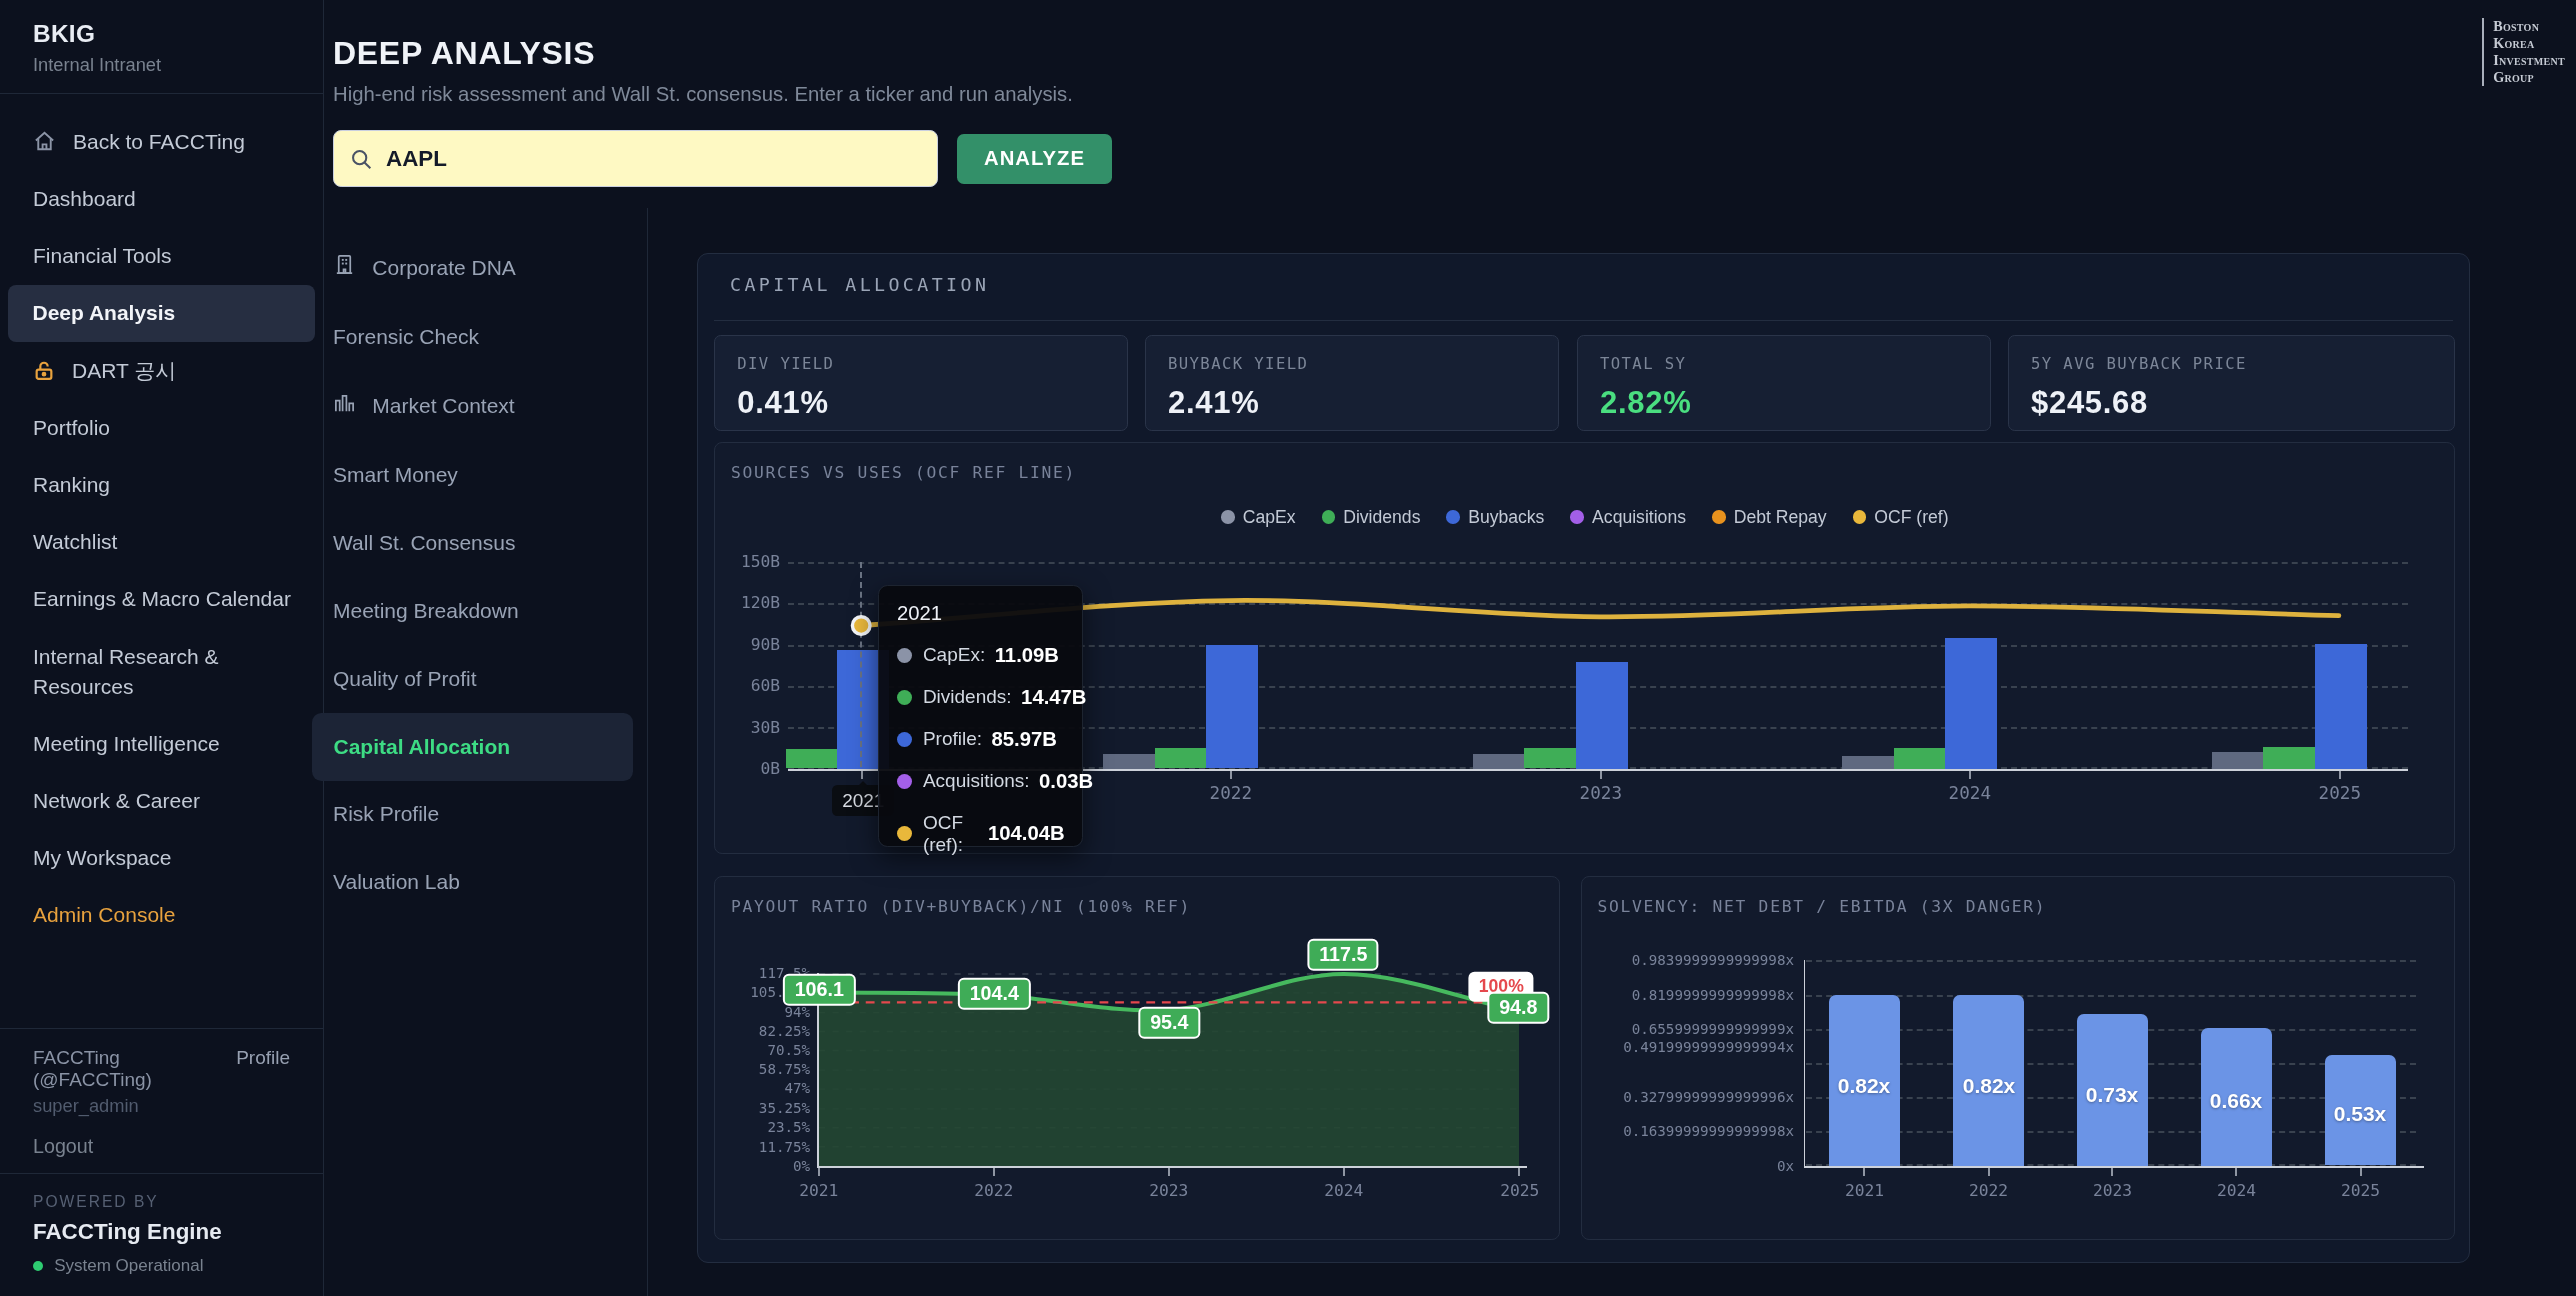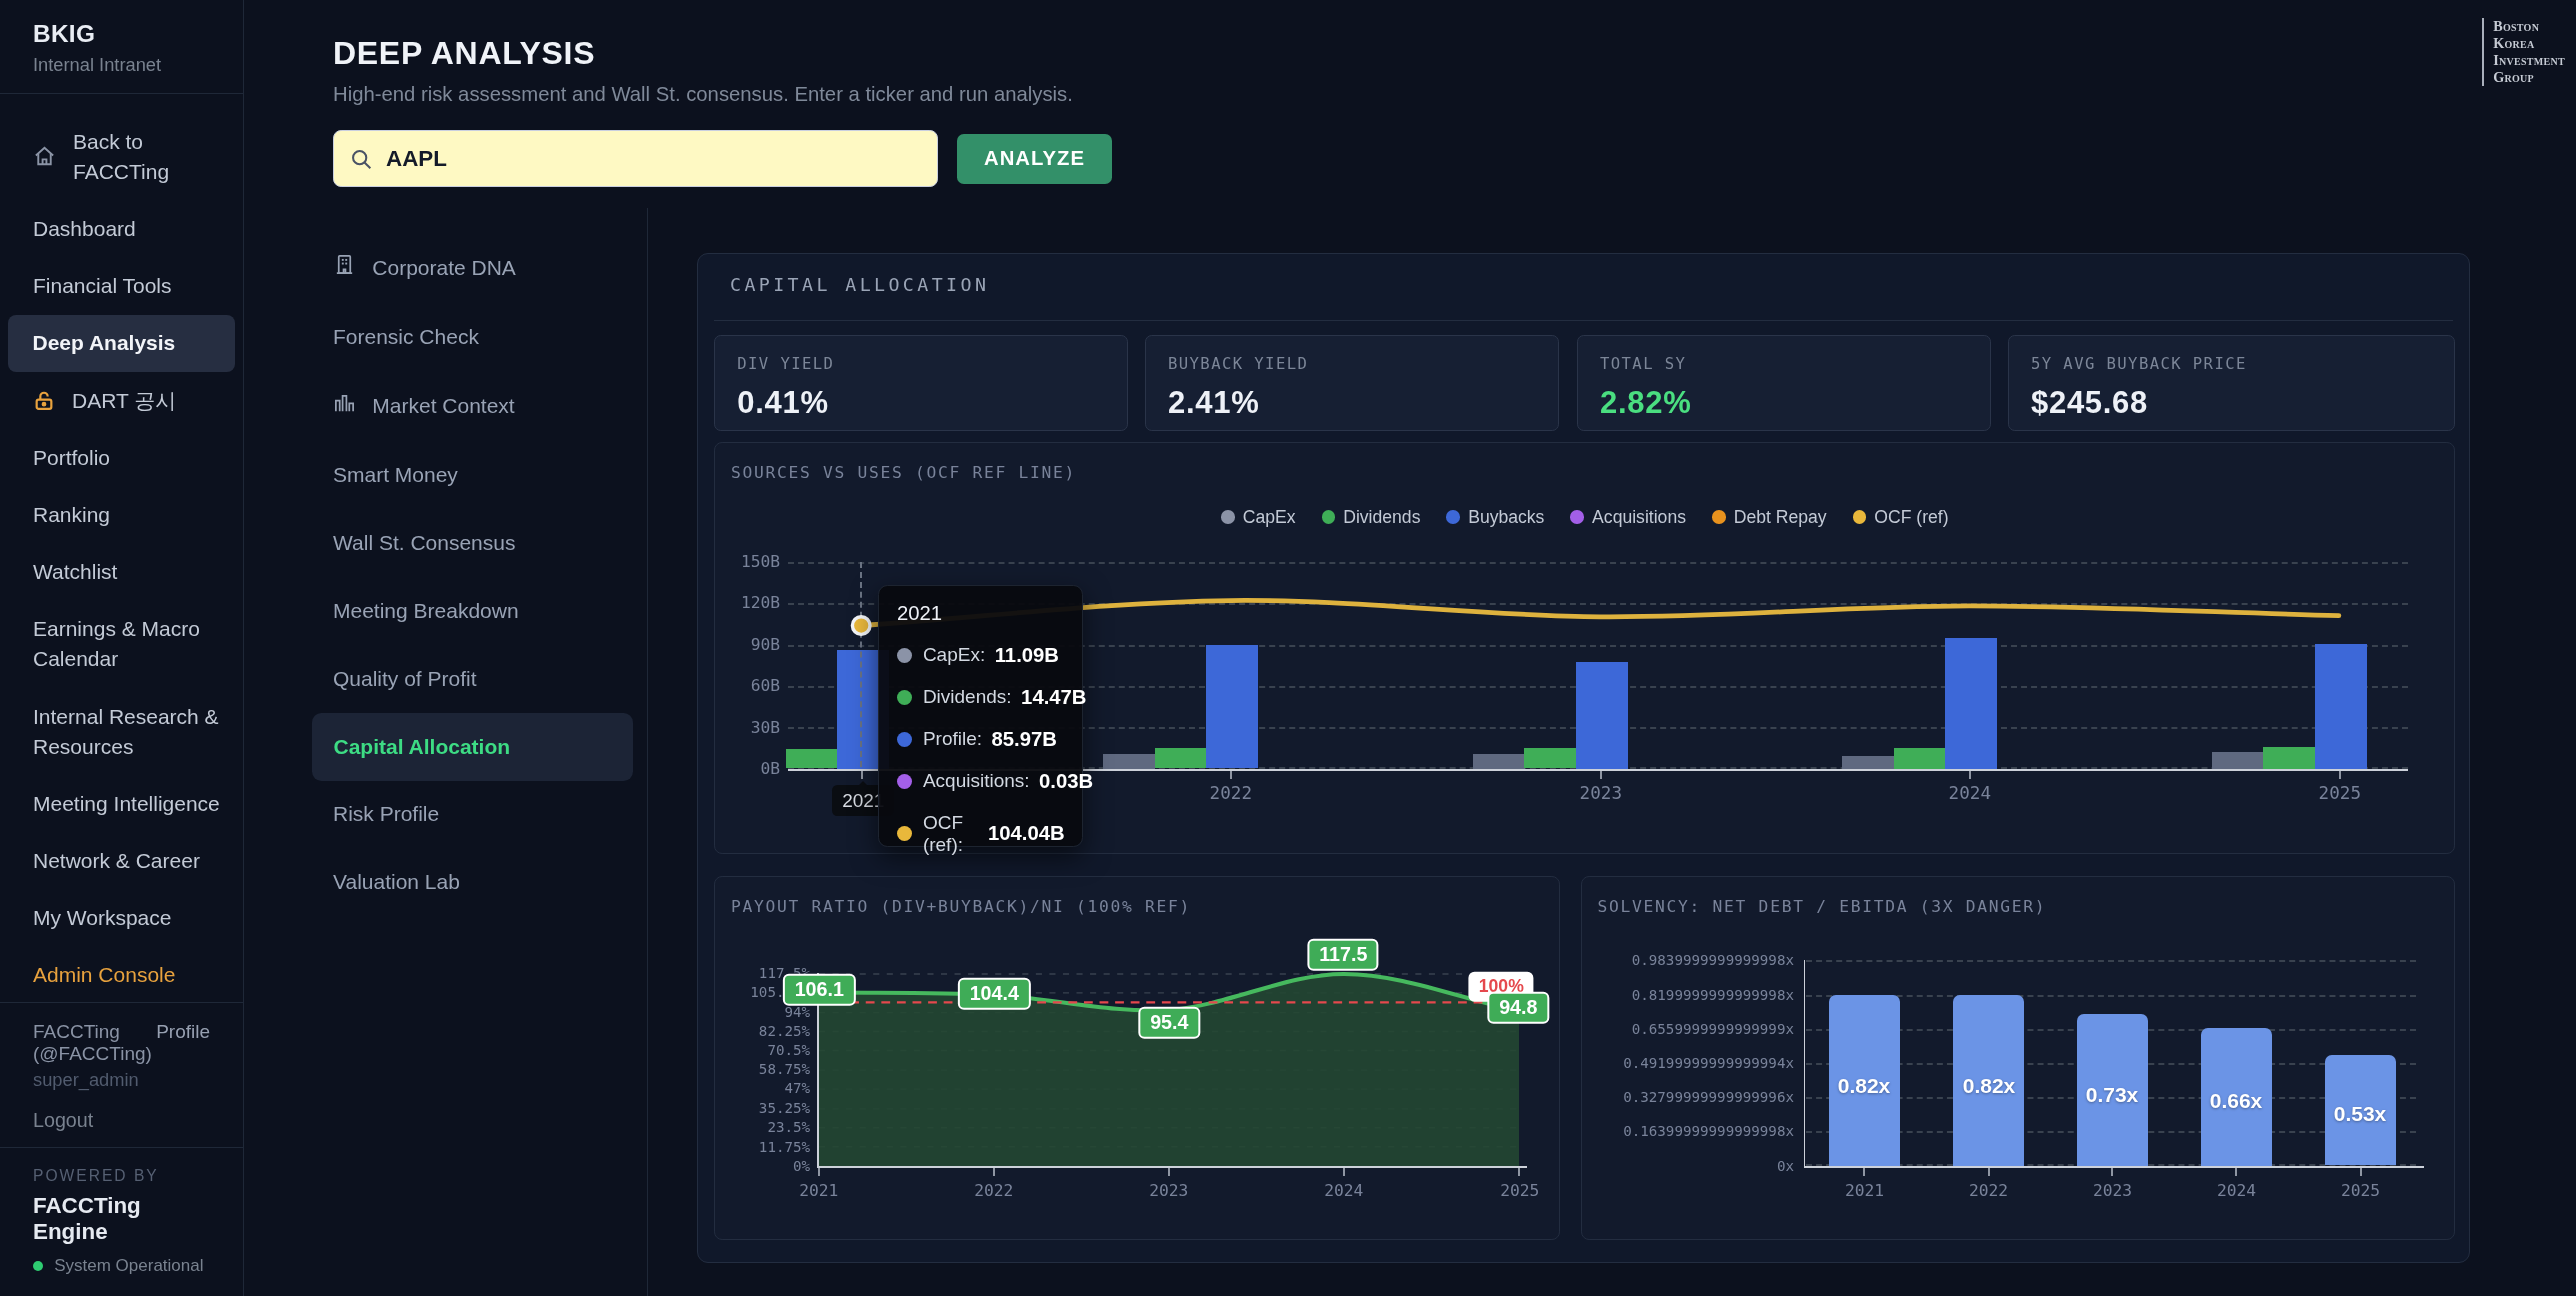--- a/index.html
+++ b/index.html
@@ -5,21 +5,21 @@
 <style>
   * { margin:0; padding:0; box-sizing:border-box; }
   html,body { width:2576px; height:1296px; }
   body {
     background:#0c111e; color:#c6cdd9; overflow:hidden; position:relative;
     font-family:"Liberation Sans","DejaVu Sans",sans-serif;
   }
   .mono { font-family:"DejaVu Sans Mono","Liberation Mono",monospace; }
 
   
-  .sidebar { position:absolute; left:0; top:0; width:244px; height:1296px;
+  .sidebar { position:absolute; left:0; top:0; width:324px; height:1296px;
     background:#0c111e; border-right:1.4px solid #1f2838; }
   .brand-blk { padding:20.3px 33px 17.6px 33px; border-bottom:1.4px solid #1f2838; }
   .brand-name { font-size:24.4px; font-weight:bold; color:#e9edf4; letter-spacing:0.3px; }
   .brand-tag  { font-size:18.3px; color:#79828f; margin-top:5.4px; }
   .side-nav { padding-top:19px; }
   .nav-item { display:flex; align-items:center; gap:17px; padding:13.6px 16.3px 13.6px 33px;
     font-size:21px; color:#c3cad6; line-height:30px; cursor:pointer; }
   .nav-item.active { background:#262e41; border-radius:8.1px; margin:0 8.1px; padding-left:24.4px; color:#f2f4f8; font-weight:bold; }
   .nav-item.orange { color:#e8a23e; }
   .nav-item .ic { flex:0 0 auto; display:inline-flex; }
@@ -478,21 +478,21 @@
         <div class="badge" style="left:628px;top:78px;">117.5</div>
         <div class="badge" style="left:803px;top:131px;">94.8</div>
       </div>
 
       <div class="chart-panel c3">
         <div class="chart-title mono">SOLVENCY: NET DEBT / EBITDA (3X DANGER)</div>
 
         <div class="ylab mono" style="top:73px;">0.9839999999999998x</div>
         <div class="ylab mono" style="top:108px;">0.8199999999999998x</div>
         <div class="ylab mono" style="top:142px;">0.6559999999999999x</div>
-        <div class="ylab mono" style="top:176px;">0.49199999999999994x</div>
+        <div class="ylab mono" style="top:160px;">0.49199999999999994x</div>
         <div class="ylab mono" style="top:210px;">0.32799999999999996x</div>
         <div class="ylab mono" style="top:244px;">0.16399999999999998x</div>
         <div class="ylab mono" style="top:279px;">0x</div>
 
         <div class="gridline" style="top:83px;"></div>
         <div class="gridline" style="top:118px;"></div>
         <div class="gridline" style="top:152px;"></div>
         <div class="gridline" style="top:186px;"></div>
         <div class="gridline" style="top:220px;"></div>
         <div class="gridline" style="top:254px;"></div>

